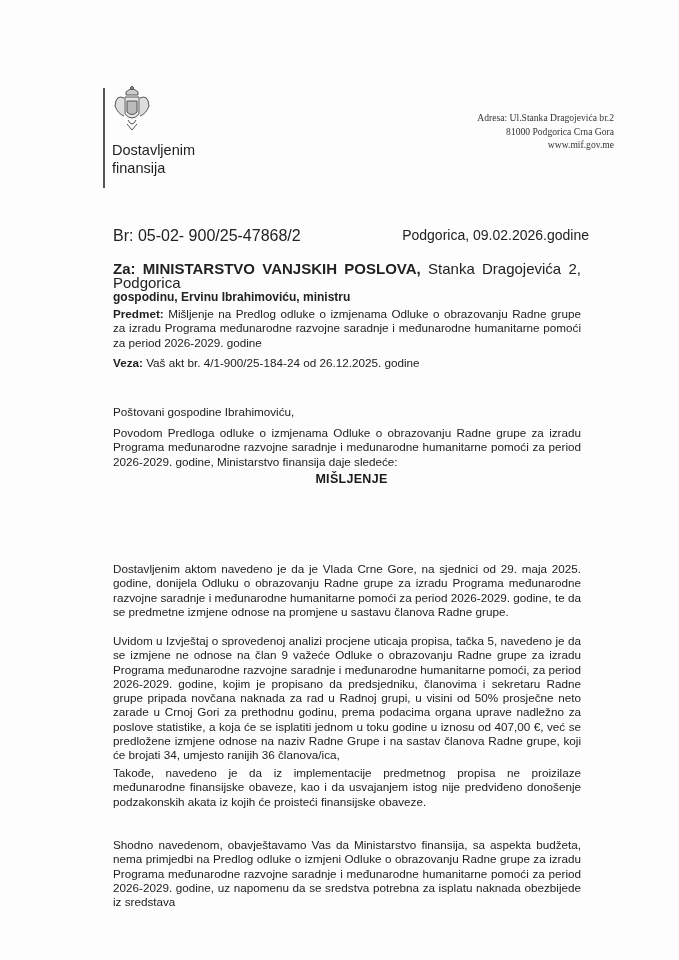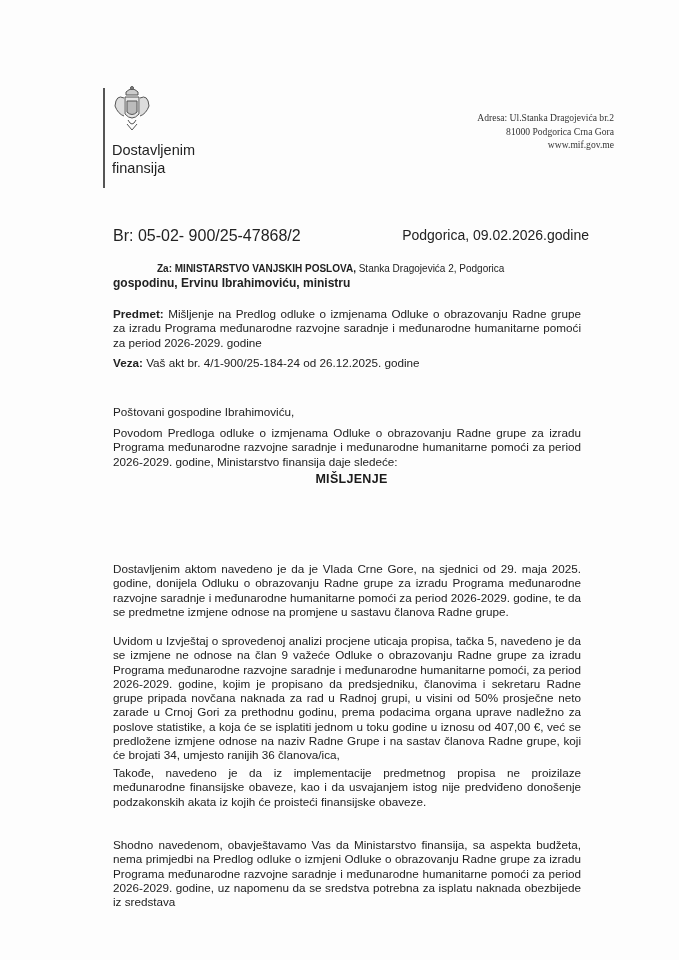--- a/index.html
+++ b/index.html
@@ -45,21 +45,21 @@
   <div class="address">
     <div>Adresa: Ul.Stanka Dragojevića br.2</div>
     <div>81000 Podgorica Crna Gora</div>
     <div>www.mif.gov.me</div>
   </div>
 
   <div class="refno">Br: 05-02- 900/25-47868/2</div>
   <div class="datecity">Podgorica, 09.02.2026.godine</div>
 
   <div class="body" style="top:262px;">
-    <div style="font-size:10px; line-height:14px;margin-left:44px;">
+    <div style="font-size:15px; line-height:14px;">
       <span class="b">Za: </span><span class="b">MINISTARSTVO VANJSKIH POSLOVA,</span><span> Stanka Dragojevića 2, Podgorica</span>
     </div>
     <div class="b" style="font-size:12px; line-height:14px;">gospodinu, Ervinu Ibrahimoviću, ministru</div>
   </div>
 
   <div class="body" style="top:307px;">
     <span class="b">Predmet:</span><span> Mišljenje na Predlog odluke o izmjenama Odluke o obrazovanju Radne grupe za izradu Programa međunarodne razvojne saradnje i međunarodne humanitarne pomoći za period 2026-2029. godine</span>
   </div>
 
   <div class="body" style="top:356px;">

